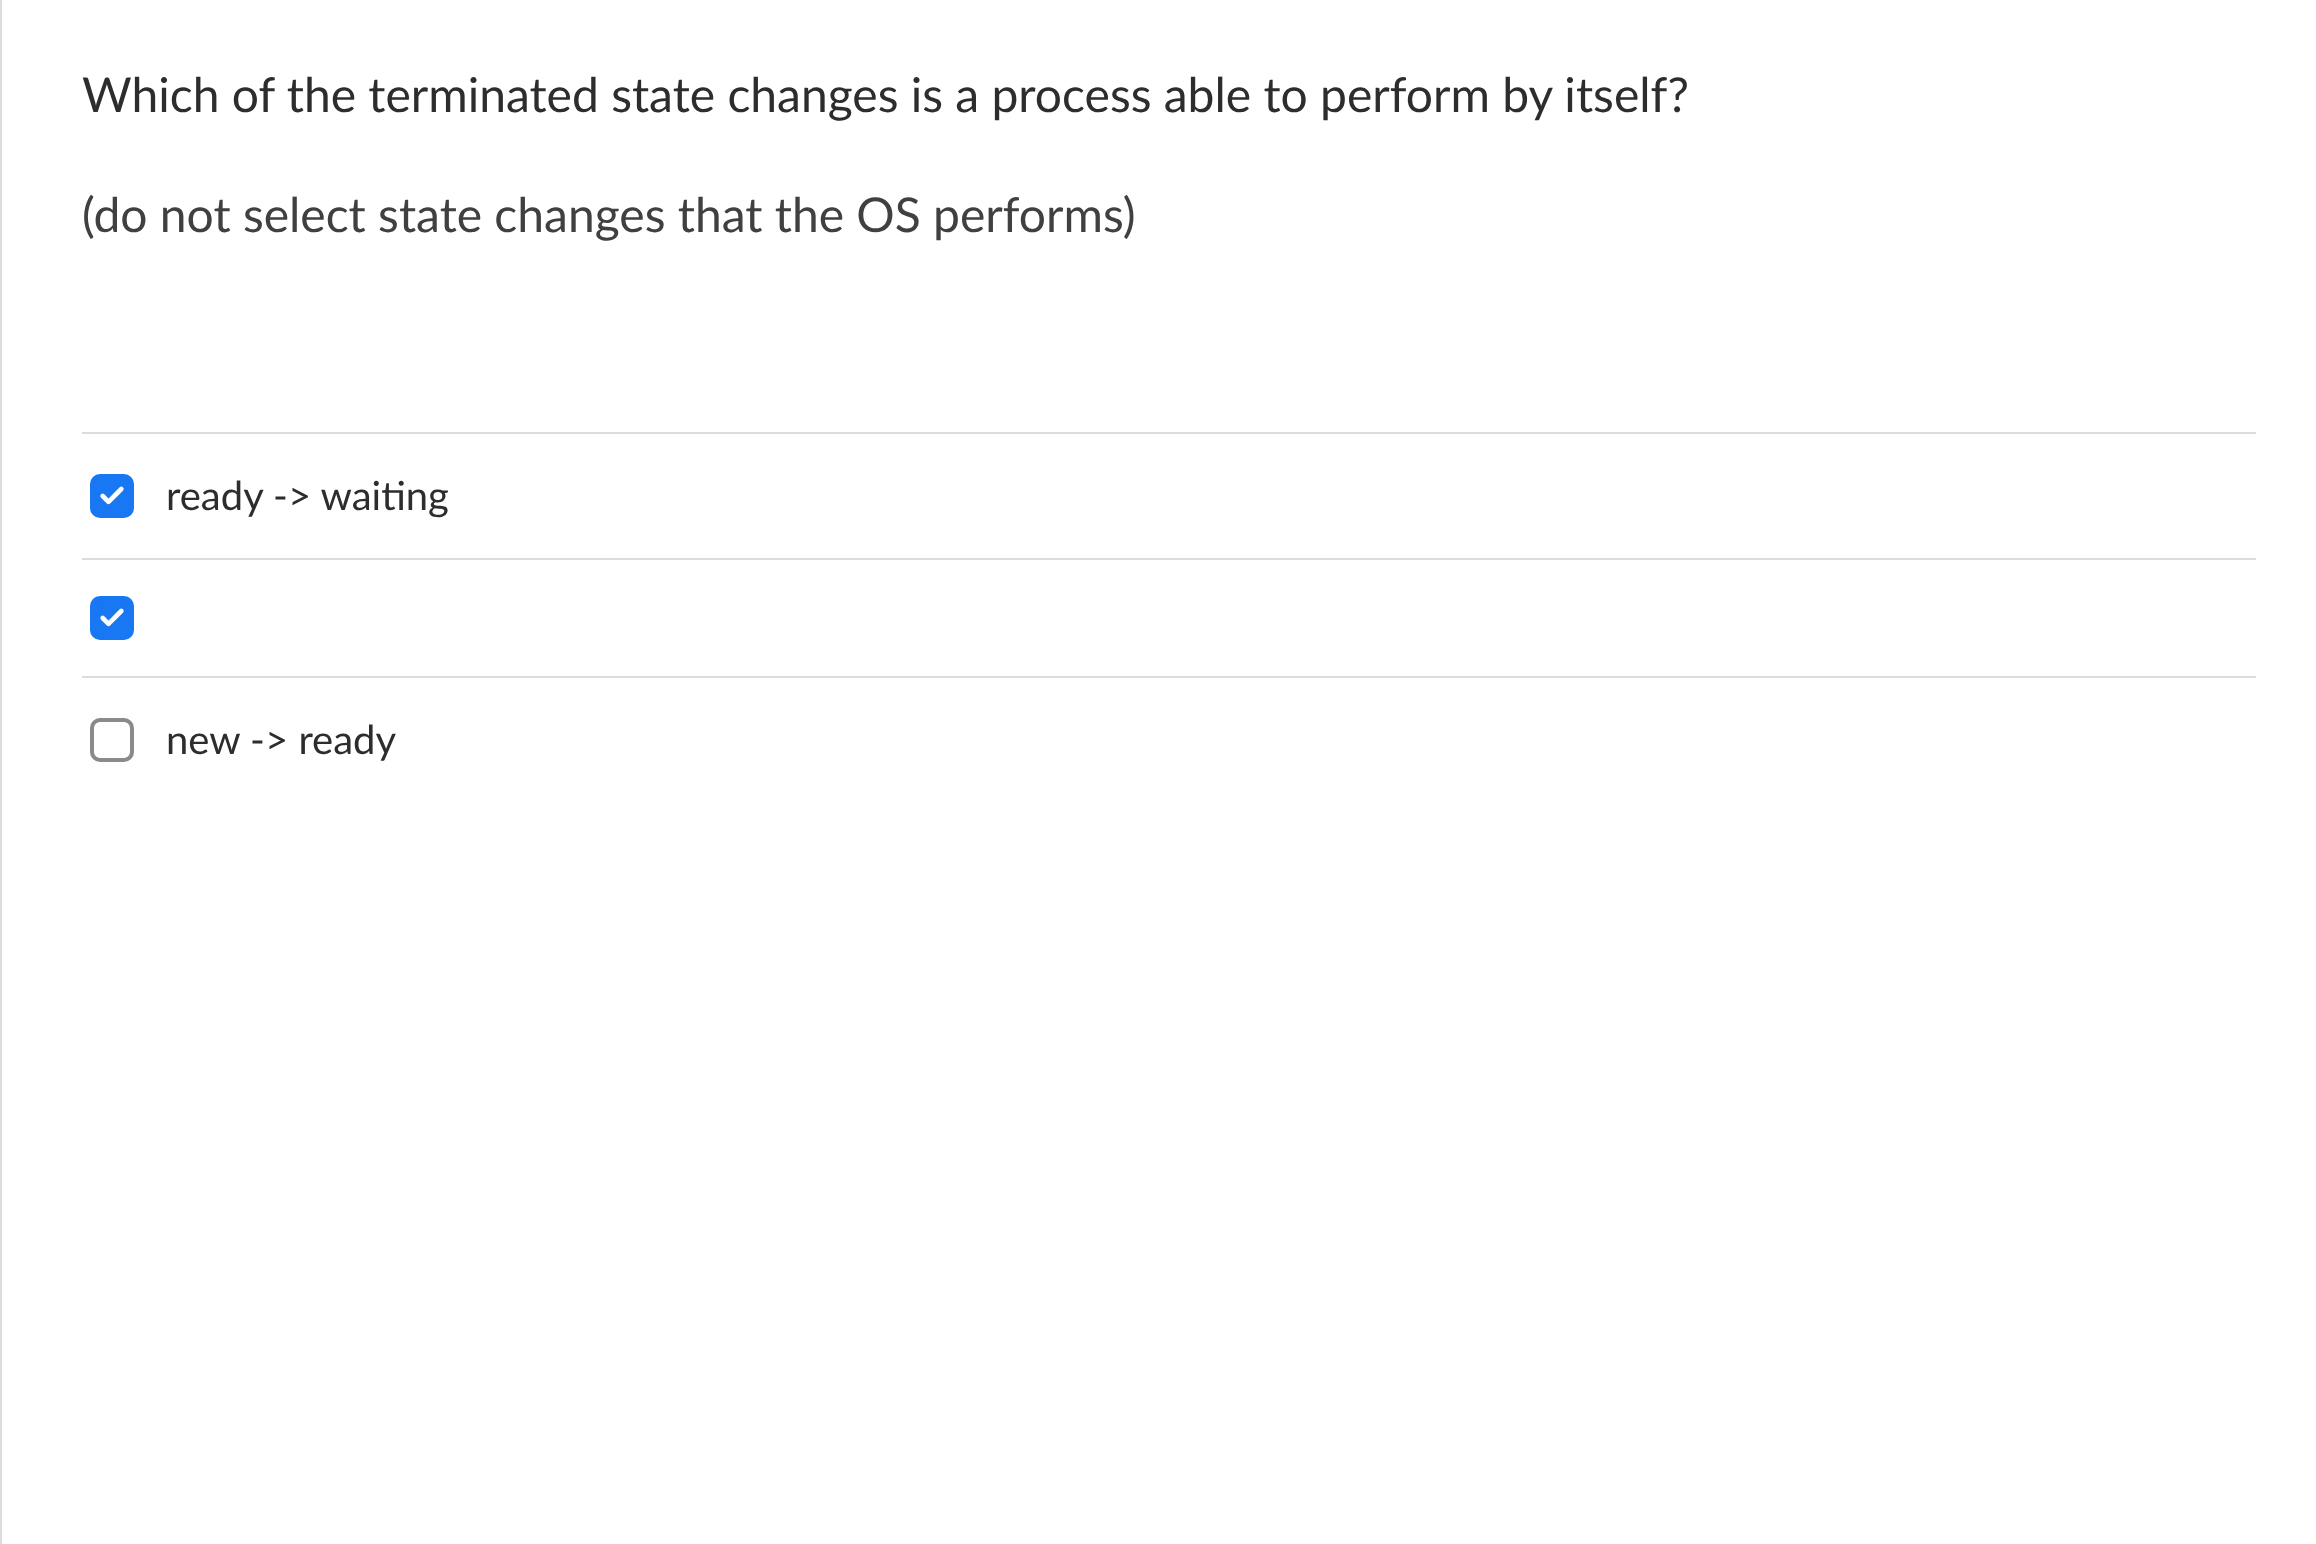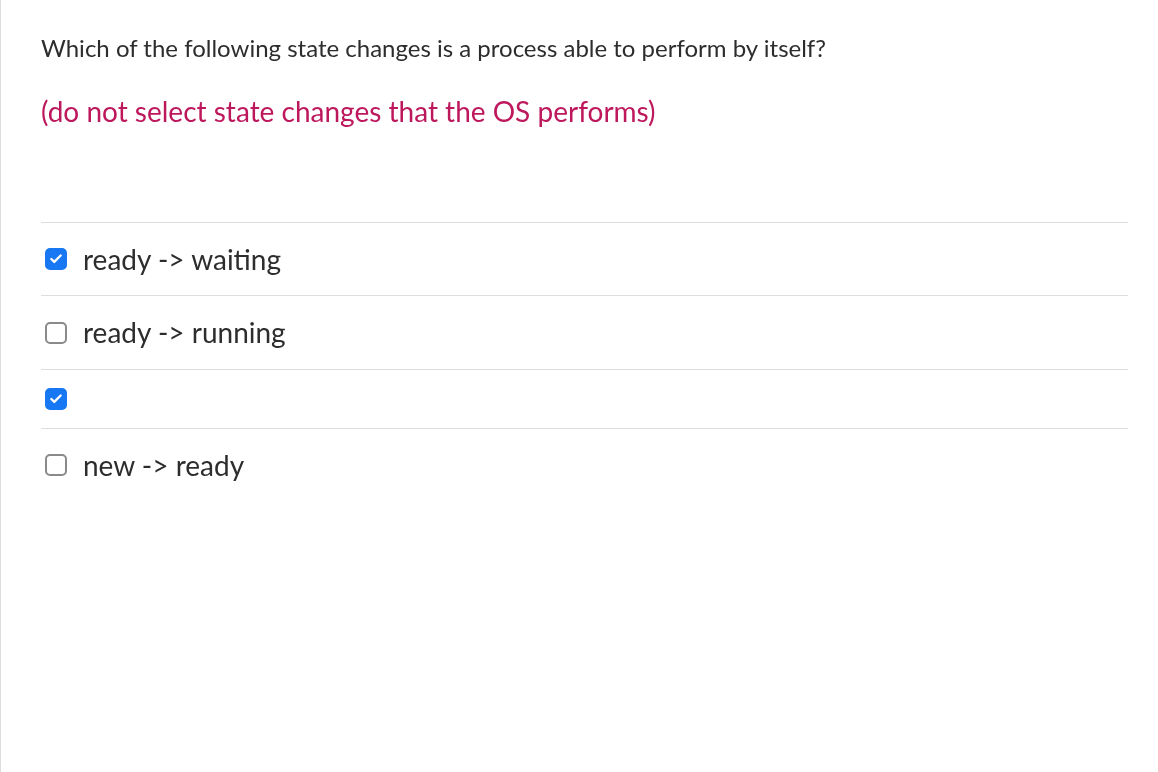--- a/index.html
+++ b/index.html
@@ -16,23 +16,23 @@
       padding: 30px 30px 30px 40px;
       color: #2d2d2d;
     }
     .question-text {
       font-size: 24px;
       line-height: 1.5;
       color: #2d2d2d;
       margin-bottom: 24px;
     }
     .question-hint {
-      font-size: 28px;
+      font-size: 24px;
       line-height: 1.5;
-      color: #be185d;
+      color: #404040;
       margin-bottom: 90px;
     }
     .options {
       border-top: 1px solid #ddd;
     }
     .option-row {
       display: flex;
       align-items: center;
       border-bottom: 1px solid #ddd;
       padding: 18px 4px;
@@ -57,43 +57,39 @@
     }
     .checkbox.checked {
       background: #1877f2;
       border: 2px solid #1877f2;
     }
     .checkbox.checked svg {
       width: 14px;
       height: 14px;
     }
     .option-label {
-      font-size: 28px;
+      font-size: 20px;
       color: #2d2d2d;
       line-height: 1.3;
     }
   </style>
 </head>
 <body>
 
-<div class="question-text">Which of the following state changes is a process able to perform by itself?</div>
+<div class="question-text">Which of the terminated state changes is a process able to perform by itself?</div>
 <div class="question-hint">(do not select state changes that the OS performs)</div>
 
 <div class="options">
   <div class="option-row">
     <div class="checkbox checked">
         <svg viewBox="0 0 24 24" fill="none" stroke="#fff" stroke-width="4" stroke-linecap="round" stroke-linejoin="round">
           <polyline points="4 12 9 17 20 6"></polyline>
         </svg>
       </div>
     <span class="option-label">ready -&gt; waiting</span>
-  </div>
-  <div class="option-row">
-    <div class="checkbox unchecked"></div>
-    <span class="option-label">ready -&gt; running</span>
   </div>
   <div class="option-row">
     <div class="checkbox checked">
         <svg viewBox="0 0 24 24" fill="none" stroke="#fff" stroke-width="4" stroke-linecap="round" stroke-linejoin="round">
           <polyline points="4 12 9 17 20 6"></polyline>
         </svg>
       </div>
   </div>
   <div class="option-row">
     <div class="checkbox unchecked"></div>

